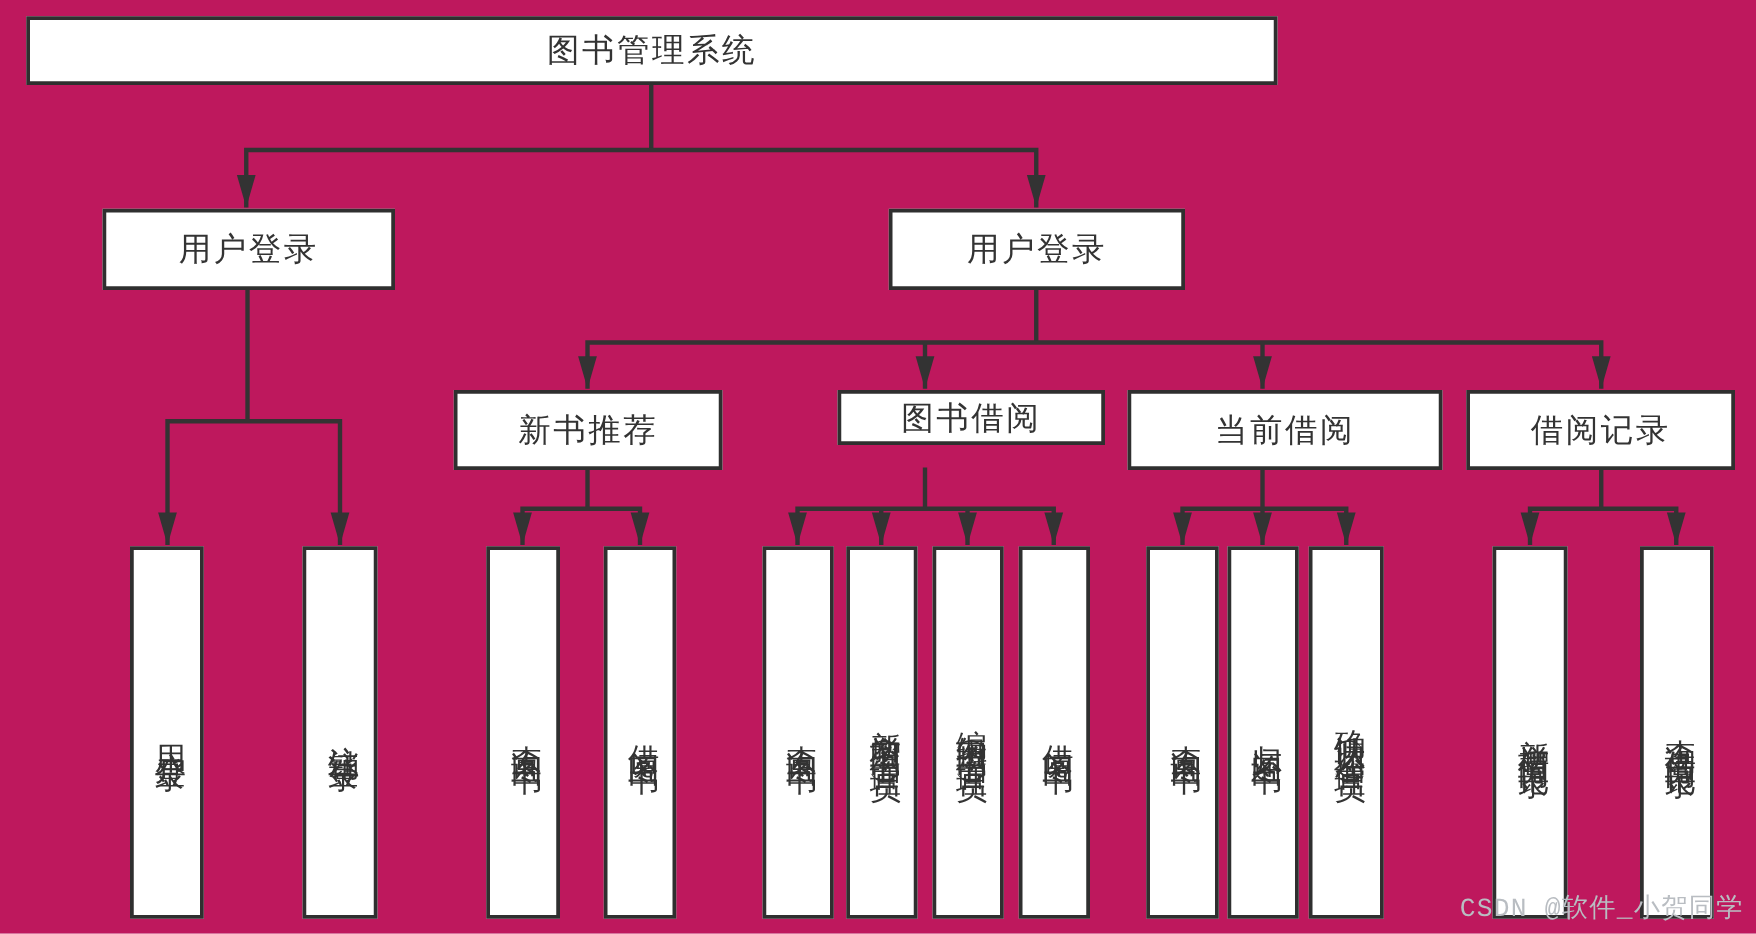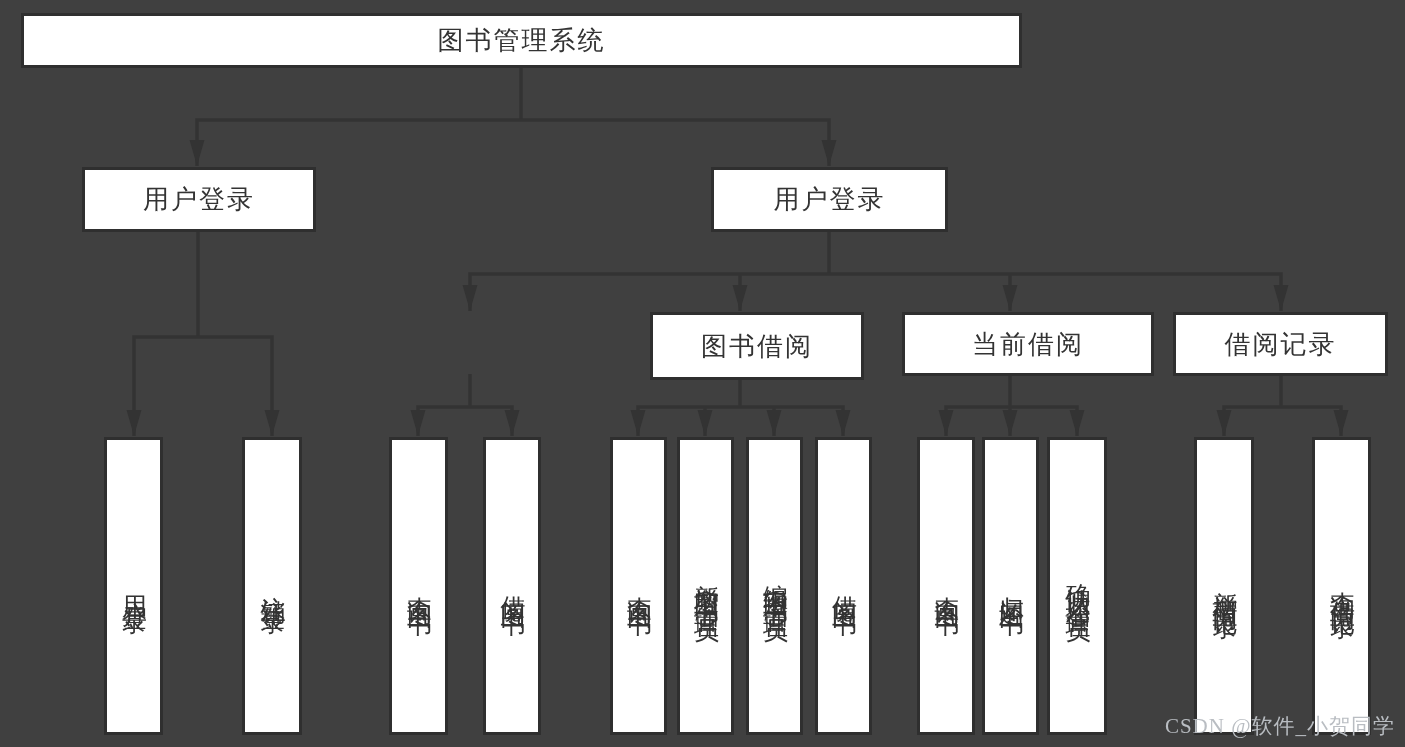--- a/index.html
+++ b/index.html
@@ -1,21 +1,21 @@
 <!DOCTYPE html>
 <html><head>
 <meta charset="utf-8">
 <style>
   html, body { margin: 0; padding: 0; background: #ffffff; }
   .canvas {
     position: relative;
     width: 1405px;
     height: 747px;
-    background: #404040;
-    font-family: Liberation Serif, serif;
+    background: #be185d;
+    font-family: Liberation Mono, monospace;
     overflow: hidden;
   }
   .connectors {
     position: absolute;
     left: 0; top: 0;
     width: 1405px; height: 747px;
     z-index: 1;
   }
   .box {
     position: absolute;
@@ -104,21 +104,24 @@
     <span>图书管理系统</span>
   </div>
 
   <div class="box hbox" style="left:82px;top:167px;width:234px;height:65px">
     <span>用户登录</span>
   </div>
   <div class="box hbox" style="left:711px;top:167px;width:237px;height:65px">
     <span>用户登录</span>
   </div>
 
-  <div class="box hbox" style="left:650px;top:312px;width:214px;height:68px">
+  <div class="box hbox" style="left:363px;top:312px;width:215px;height:64px">
+    <span>新书推荐</span>
+  </div>
+  <div class="box hbox" style="left:670px;top:312px;width:214px;height:44px">
     <span>图书借阅</span>
   </div>
   <div class="box hbox" style="left:902px;top:312px;width:252px;height:64px">
     <span>当前借阅</span>
   </div>
   <div class="box hbox" style="left:1173px;top:312px;width:215px;height:64px">
     <span>借阅记录</span>
   </div>
 
   <div class="box vbox" style="left:104px;top:437px;width:59px;height:298px">

